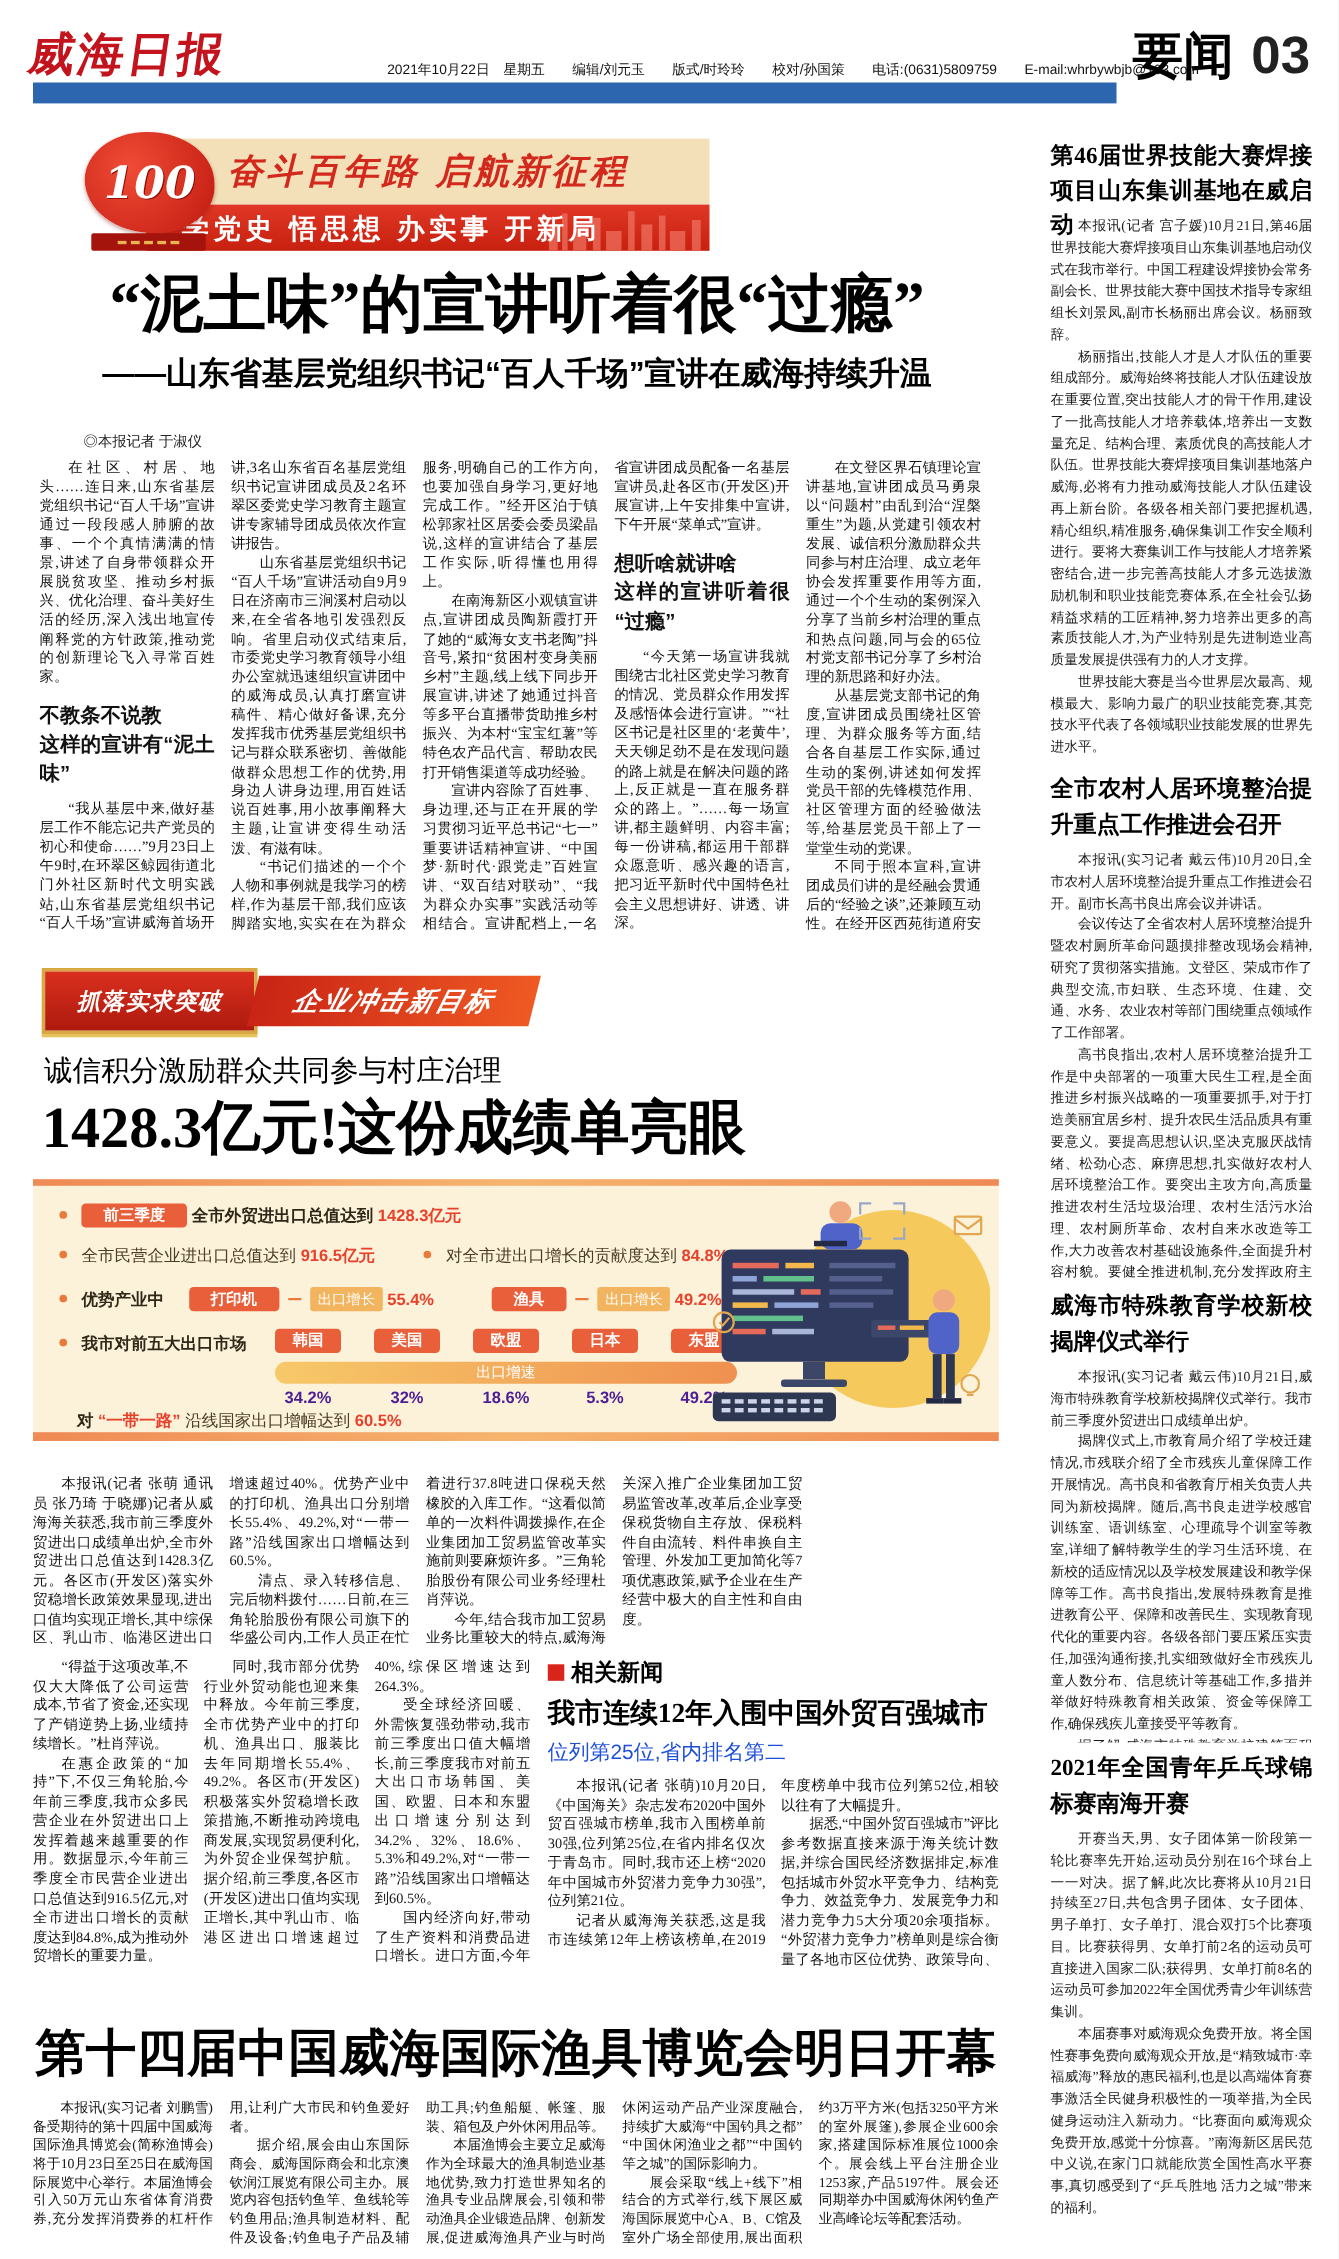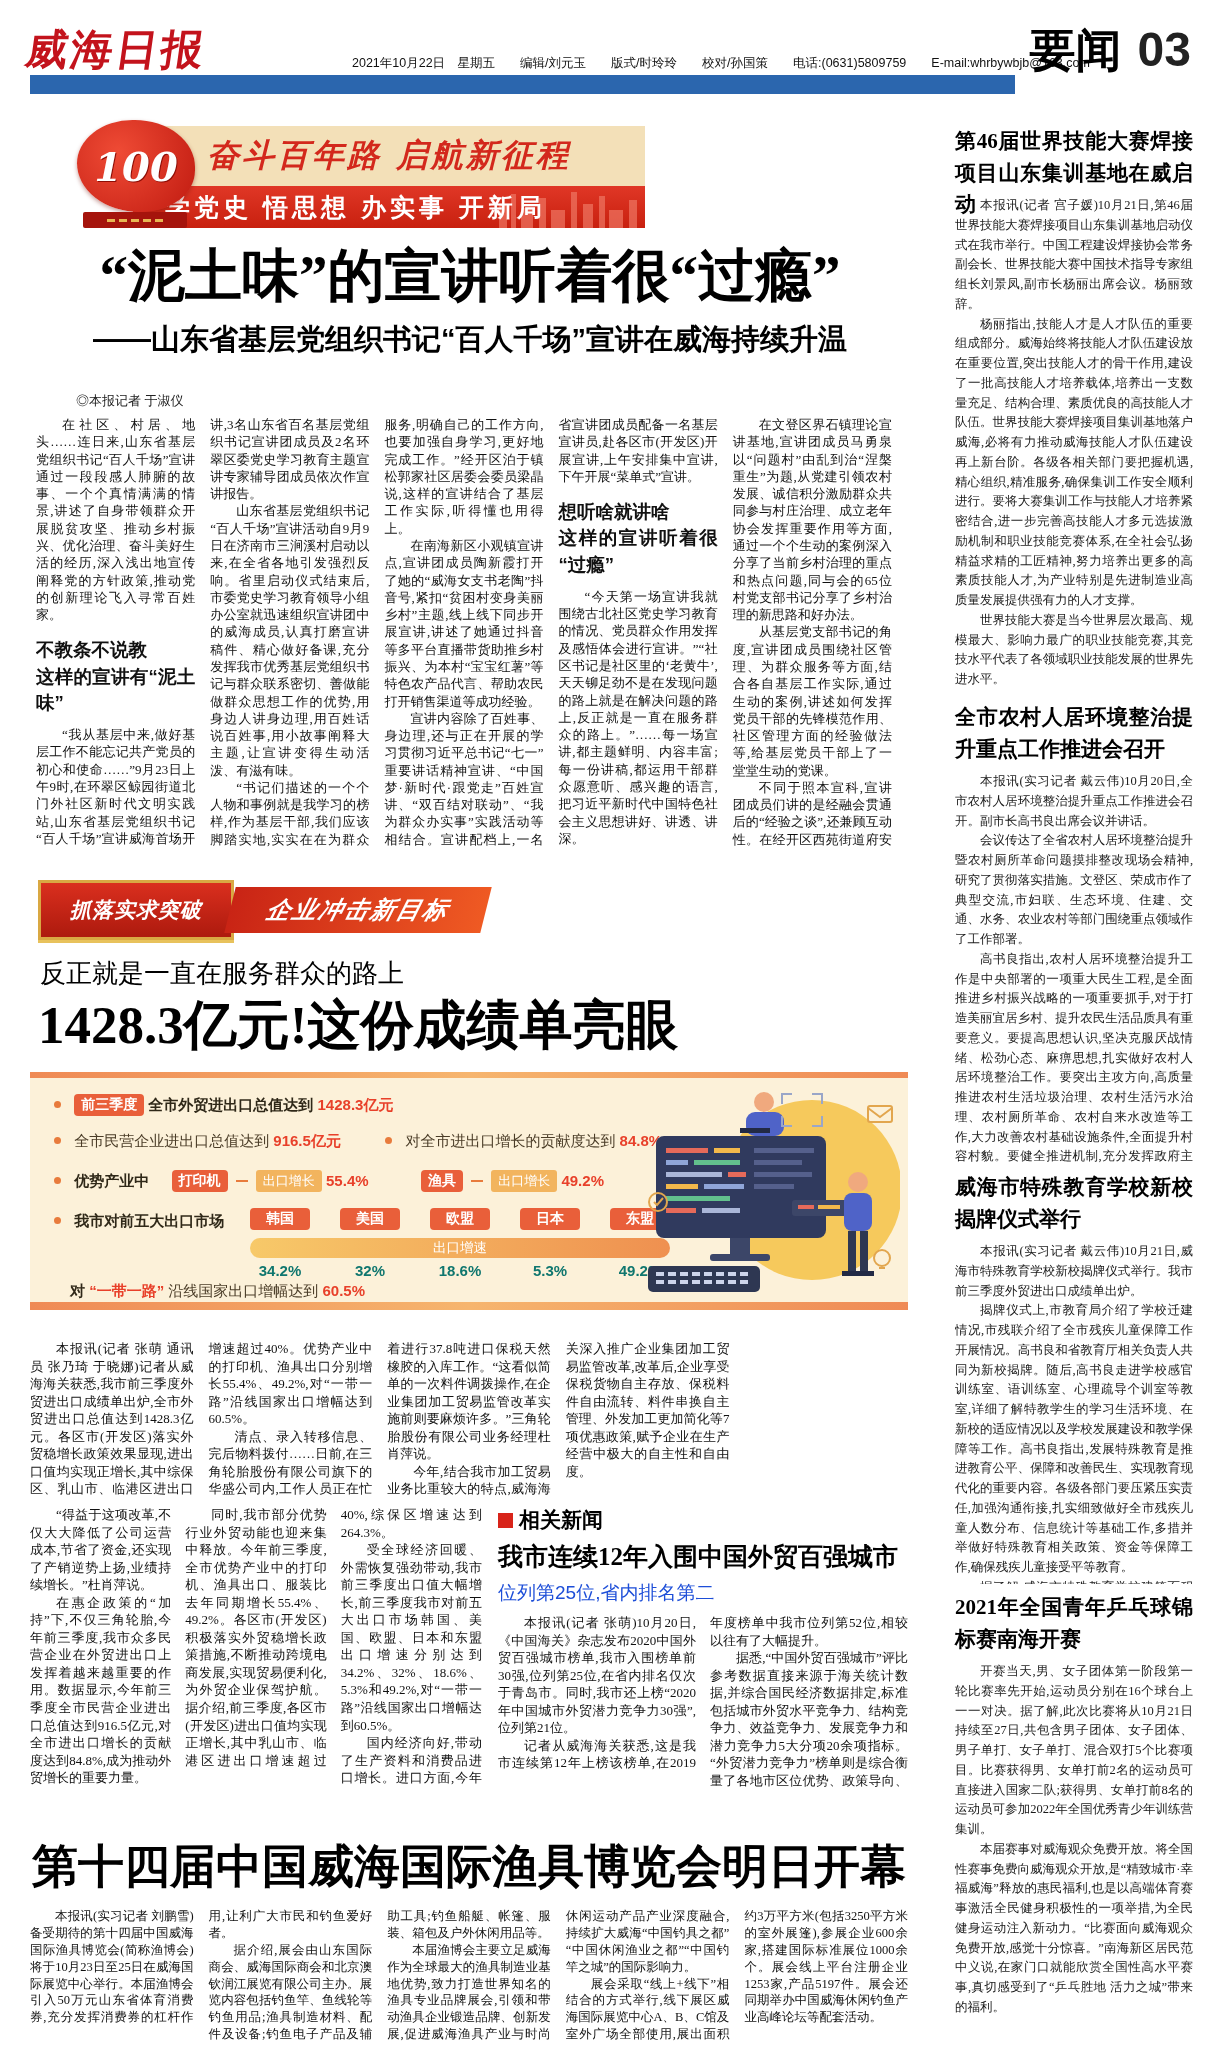--- a/index.html
+++ b/index.html
@@ -58,31 +58,31 @@
   .infographic:before{content:"";position:absolute;left:0;top:0;width:100%;height:6px;
            background:linear-gradient(90deg,#ef8a55,#f6b56e,#ef8a55);}
   .infographic:after{content:"";position:absolute;left:0;bottom:0;width:100%;height:8px;
            background:linear-gradient(90deg,#ef8a55,#f6b56e,#ef8a55);}
   .ig-row{position:absolute;left:24px;font-size:15px;color:#4a3c27;white-space:nowrap;}
   .bullet{display:inline-block;width:7px;height:7px;background:#e87b3c;border-radius:50%;
            margin-right:9px;vertical-align:2px;}
   .ig-b{font-weight:bold;color:#2f2818;}
   .ig-val{color:#e8402a;font-weight:bold;}
   .badge-red{display:inline-block;background:#e95f3a;color:#fff;font-weight:bold;font-size:14px;
-           padding:2px 7px;border-radius:4px;vertical-align:1px;}
+           padding:2px 20px;border-radius:4px;vertical-align:1px;}
   .badge-gold{display:inline-block;background:#f2b45e;color:#fff;font-size:13px;
            padding:2px 7px;border-radius:3px;vertical-align:1px;}
   .dash{display:inline-block;width:12px;height:2px;background:#e87b3c;vertical-align:4px;margin:0 4px;}
   .mkt-wrap{position:absolute;left:220px;top:136px;width:420px;}
   .mkt-row{display:flex;justify-content:space-between;}
   .mkt-row .badge-red{width:48px;text-align:center;padding:2px 6px;}
   .ig-bar{margin-top:8px;height:20px;border-radius:10px;background:linear-gradient(90deg,#f7c969,#ef9050);
            color:#fff;text-align:center;font-size:13.5px;line-height:20px;}
   .mkt-vals{display:flex;justify-content:space-between;margin-top:4px;}
-  .mkt-vals span{width:60px;text-align:center;color:#0f766e;font-weight:bold;font-size:15px;}
+  .mkt-vals span{width:60px;text-align:center;color:#4c1d95;font-weight:bold;font-size:15px;}
   .ig-illu{position:absolute;right:8px;top:8px;width:258px;height:222px;}
   .ig-credit{left:30px;top:1314px;width:878px;text-align:right;font-size:14px;color:#222;}
   .trade-top{left:30px;top:1340px;width:878px;height:158px;column-count:5;column-gap:15px;column-fill:auto;
            font-family:"Liberation Serif",serif;font-size:13px;line-height:1.35;text-align:justify;overflow:hidden;}
   .trade-left{left:30px;top:1506px;width:452px;height:294px;column-count:3;column-gap:14px;column-fill:auto;
            font-family:"Liberation Serif",serif;font-size:13px;line-height:1.35;text-align:justify;overflow:hidden;}
   
   .rel-box{left:498px;top:1506px;width:410px;height:294px;}
   .rel-tag{position:absolute;left:0;top:0;font-size:21px;font-weight:bold;color:#000;}
   .rel-tag .sq{display:inline-block;width:15px;height:15px;background:#d8241a;margin-right:6px;vertical-align:-1px;}
@@ -188,21 +188,21 @@
 
   <div class="abs banner2">
     <div class="b2-left">
       <span>抓落实求突破</span>
     </div>
     <div class="b2-right">
       <span>企业冲击新目标</span>
     </div>
   </div>
 
-  <div class="abs kicker">反正就是一直在服务群众的路上</div>
+  <div class="abs kicker">诚信积分激励群众共同参与村庄治理</div>
   <div class="abs headline2">1428.3亿元!这份成绩单亮眼</div>
 
   <div class="abs infographic">
     <div class="ig-row" style="top:22px;">
       <span class="bullet"></span>
       <span class="badge-red">前三季度</span>
       <span class="ig-b">全市外贸进出口总值达到</span>
       <span class="ig-val">1428.3亿元</span>
     </div>
     <div class="ig-row" style="top:60px;">

